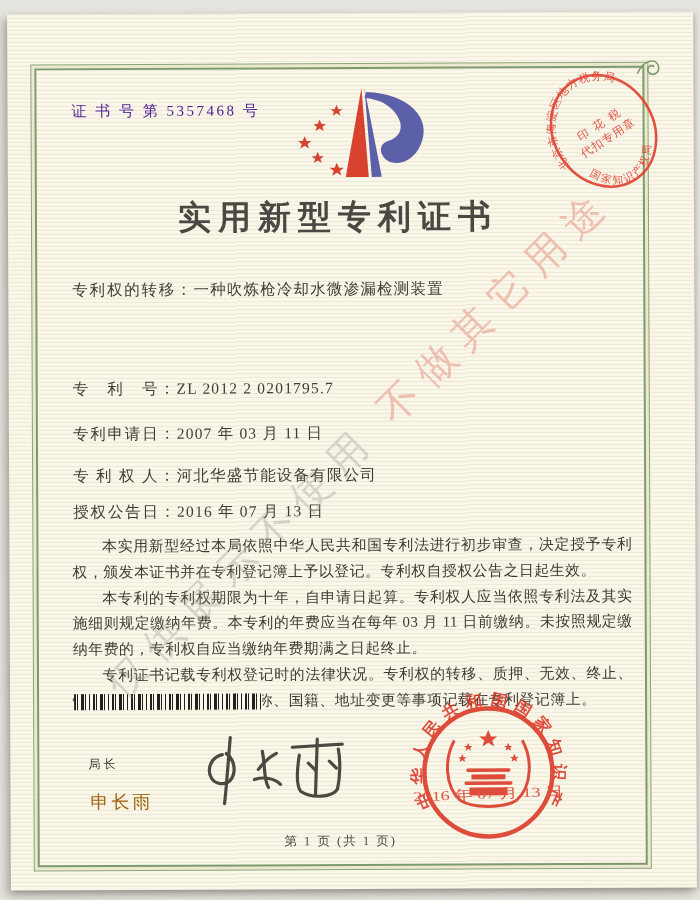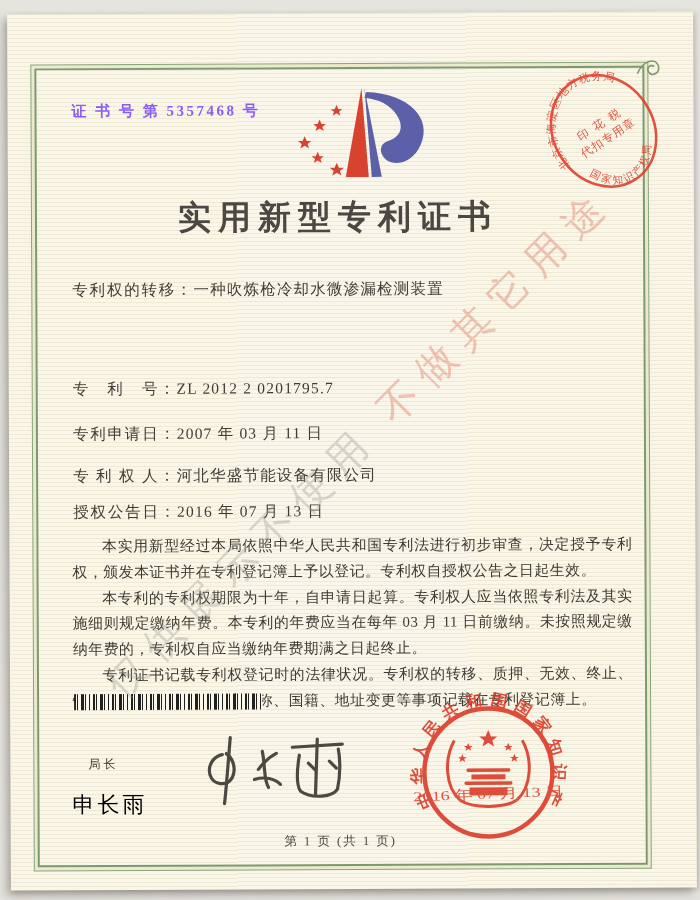--- a/index.html
+++ b/index.html
@@ -21,21 +21,21 @@
     pointer-events:none;
   }
   .frame{
     position:absolute;left:27px;top:54px;width:606px;height:795px;
     border:2px solid #7d9a6e;
     box-shadow:0 0 0 3px #ece9cf, 0 0 0 4px #8aa57a;
   }
   .corner-flourish{position:absolute;left:628px;top:44px;z-index:2;}
   .cert-number{
     position:absolute;left:64px;top:88px;z-index:3;
-    font-size:15px;letter-spacing:2.5px;color:#8b5cf6;white-space:nowrap;font-weight:bold;
+    font-size:15px;letter-spacing:2.5px;color:#4c1d95;white-space:nowrap;
   }
   .logo{position:absolute;left:272px;top:72px;z-index:2;}
   .tax-stamp{
     position:absolute;left:534px;top:46px;z-index:5;
     transform:rotate(-33deg);opacity:.9;
   }
   .title{
     position:absolute;left:27px;top:182px;width:606px;z-index:3;
     text-align:center;font-size:33px;font-weight:bold;
     letter-spacing:7px;color:#4b4843;
@@ -52,21 +52,21 @@
     font-size:14.8px;line-height:25.8px;color:#3d3a33;letter-spacing:.6px;
   }
   .barcode{
     position:absolute;left:64px;top:680px;width:188px;height:16px;z-index:3;
     background:repeating-linear-gradient(90deg,
       #20201e 0 2px,#faf7ea 2px 3px,#20201e 3px 4px,#faf7ea 4px 7px,
       #20201e 7px 10px,#faf7ea 10px 11px,#20201e 11px 12px,#faf7ea 12px 15px,
       #20201e 15px 16px,#faf7ea 16px 19px);
   }
   .officer-title{position:absolute;left:78px;top:742px;z-index:3;font-size:12px;letter-spacing:3px;color:#3b3832;font-family:Liberation Serif, serif;}
-  .officer-name{position:absolute;left:62px;top:776px;z-index:3;font-size:22px;letter-spacing:3px;color:#000000;}
+  .officer-name{position:absolute;left:80px;top:776px;z-index:3;font-size:18px;letter-spacing:3px;color:#a16207;}
   .signature{position:absolute;left:182px;top:716px;z-index:3;}
   .seal{position:absolute;left:392px;top:674px;z-index:5;opacity:.9;}
   .footer{
     position:absolute;left:27px;top:820px;width:606px;z-index:3;
     text-align:center;font-size:12.5px;letter-spacing:2px;color:#4a473f;
   }
   .watermark{
     position:absolute;left:-12px;top:402px;width:724px;z-index:6;
     text-align:center;transform:rotate(-45deg);
     font-size:40px;letter-spacing:12px;white-space:nowrap;

